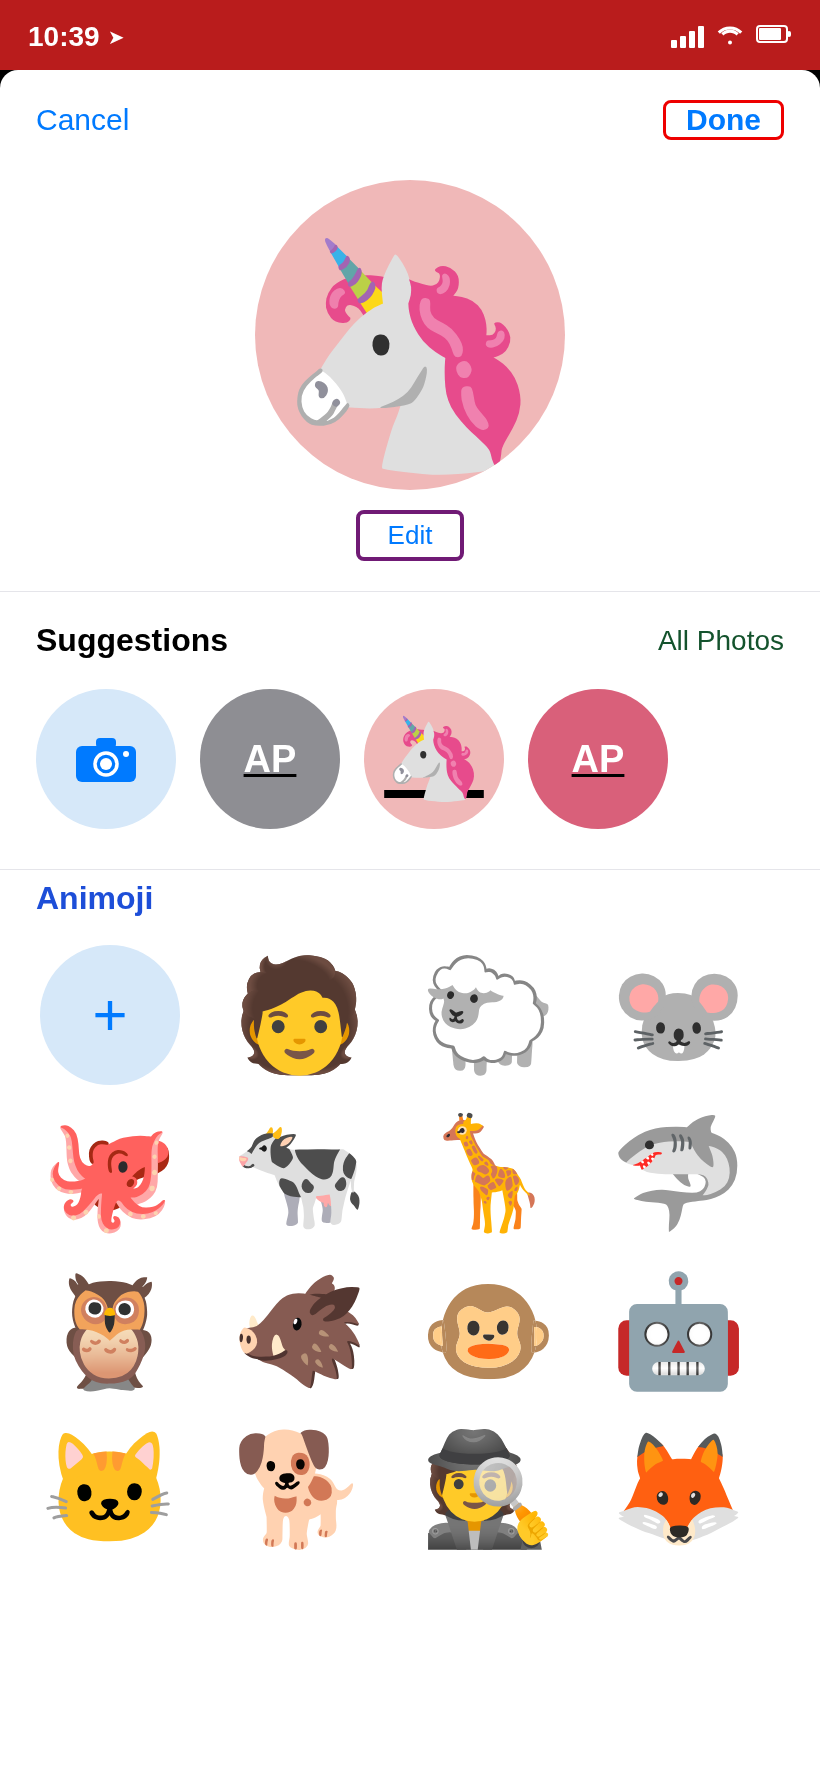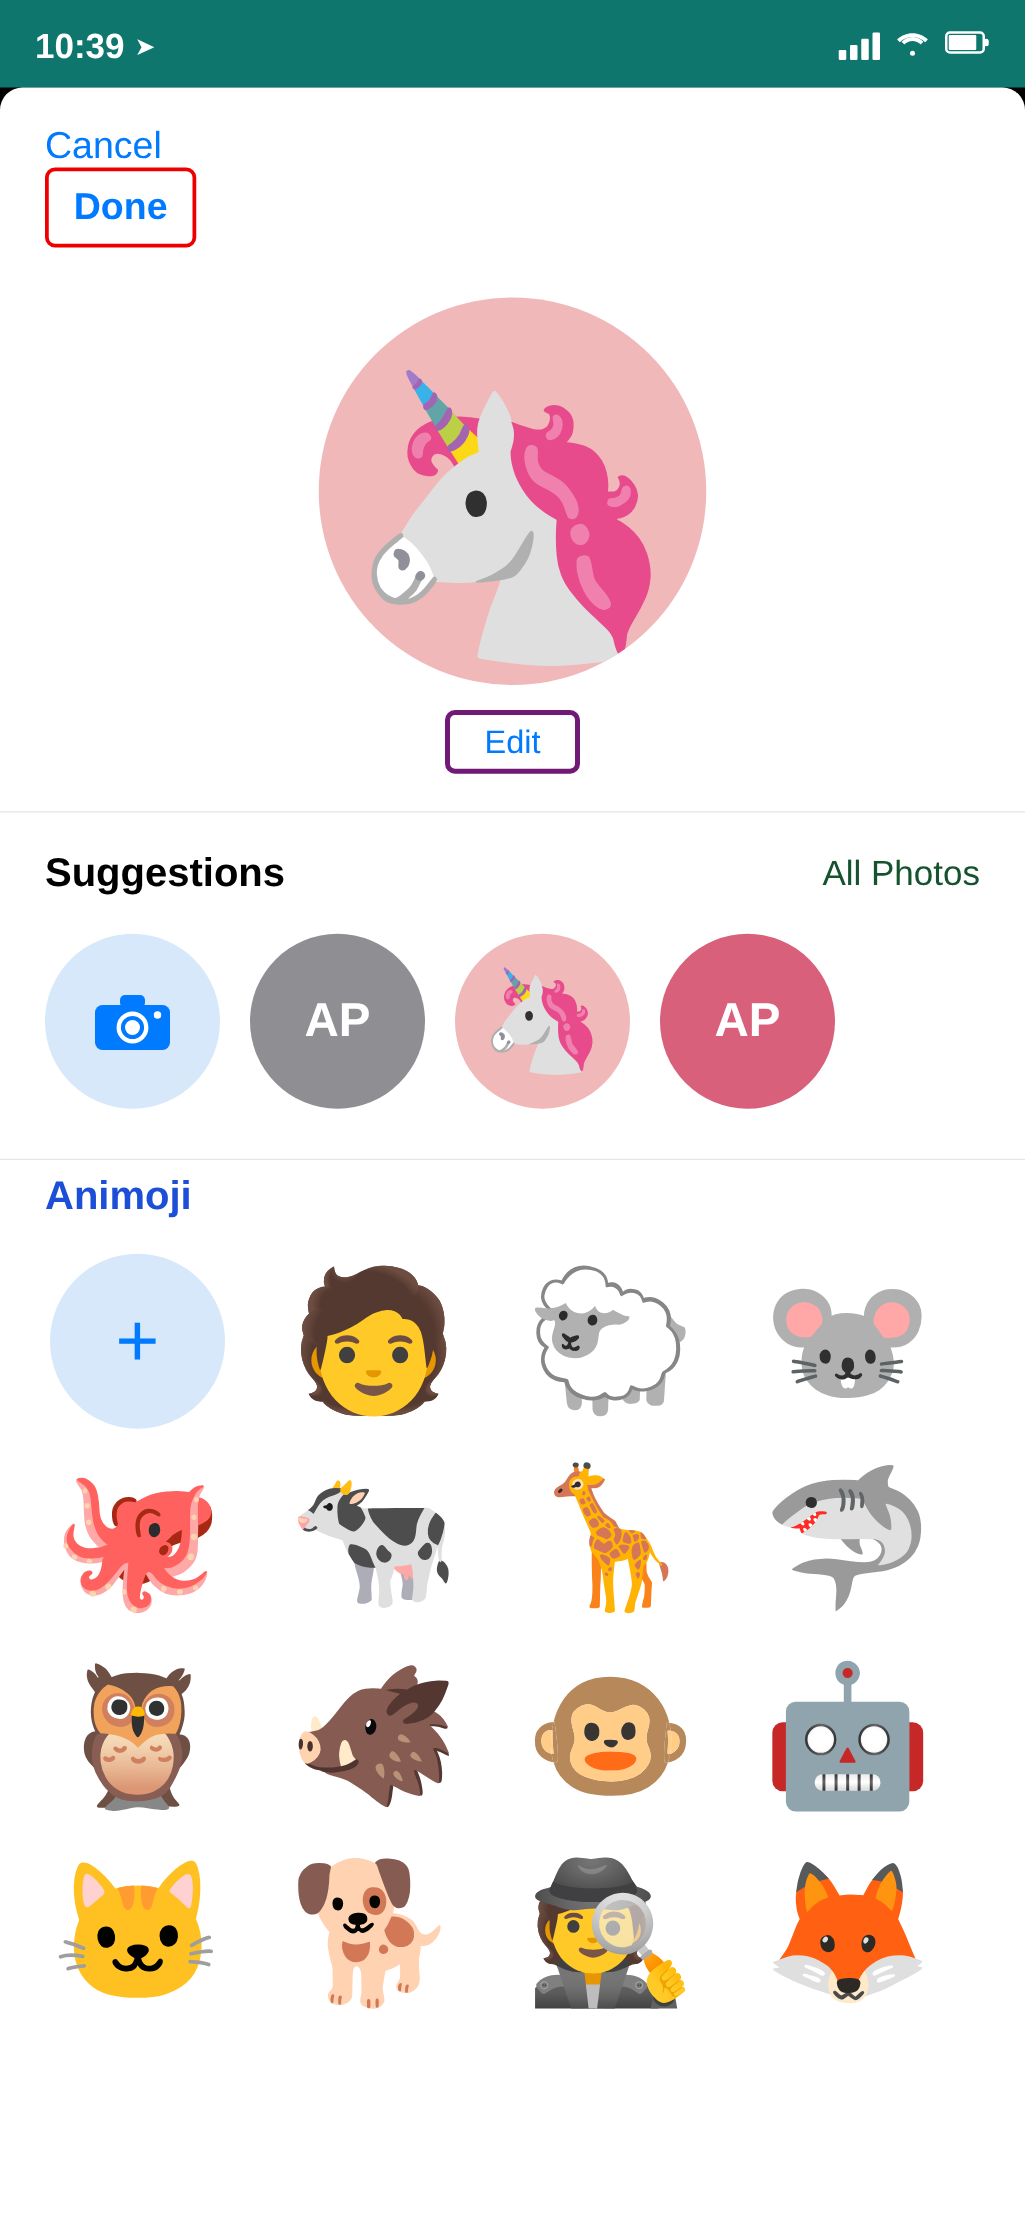--- a/index.html
+++ b/index.html
@@ -7,21 +7,21 @@
     body {
       width: 820px;
       min-height: 1776px;
       background: #000;
       font-family: -apple-system, 'SF Pro Display', 'Helvetica Neue', Arial, sans-serif;
       overflow-x: hidden;
     }
 
     
     .status-bar {
-      background: #0f766e;
+      background: #b91c1c;
       display: flex;
       justify-content: space-between;
       align-items: center;
       padding: 14px 28px 10px 28px;
       height: 70px;
     }
     .status-time {
       color: #fff;
       font-size: 28px;
       font-weight: 600;
@@ -53,39 +53,38 @@
     .main-sheet {
       background: #fff;
       border-radius: 18px 18px 0 0;
       min-height: 1706px;
     }
 
     
     .header {
       display: flex;
       justify-content: space-between;
-      align-items: flex-start;
+      align-items: center;
       padding: 30px 36px 20px 36px;
-      flex-direction: column;
     }
     .cancel-btn {
       color: #007AFF;
       font-size: 30px;
       font-weight: 400;
       background: none;
       border: none;
       cursor: pointer;
     }
     .done-btn {
       color: #007AFF;
       font-size: 30px;
       font-weight: 600;
       background: none;
       border: 3px solid #e00;
-      padding: 12px 20px;
+      padding: 0 20px;
       border-radius: 8px;
       cursor: pointer;
     }
 
     
     .avatar-section {
       display: flex;
       flex-direction: column;
       align-items: center;
       padding: 20px 0 30px 0;
@@ -137,20 +136,21 @@
       color: #14532d;
       font-weight: 400;
     }
 
     
     .suggestions-row {
       display: flex;
       gap: 24px;
       padding: 10px 36px 40px 36px;
       align-items: flex-end;
+      text-decoration: underline;
     }
     .suggestion-item {
       width: 140px;
       height: 140px;
       border-radius: 50%;
       display: flex;
       align-items: center;
       justify-content: center;
       cursor: pointer;
       overflow: hidden;

